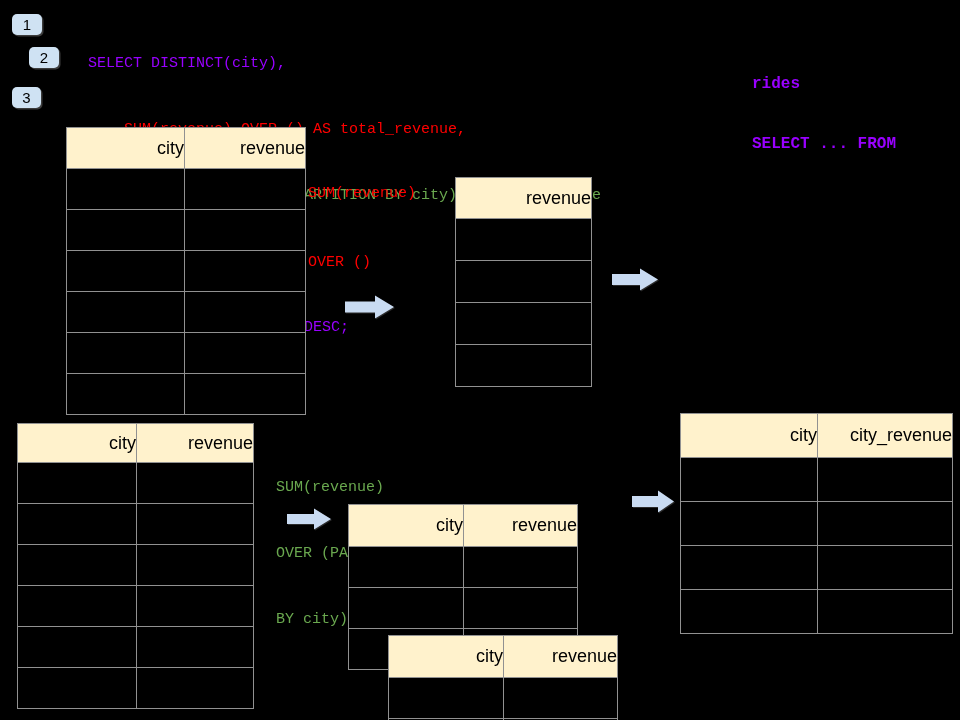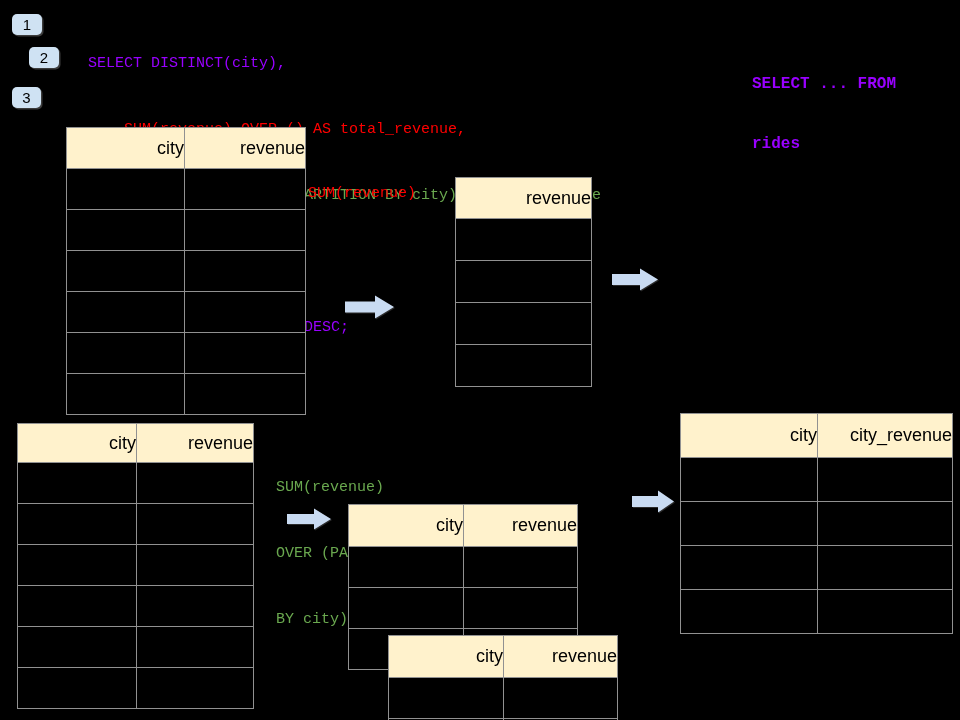--- a/index.html
+++ b/index.html
@@ -88,26 +88,27 @@
 
   <div class="mono" style="left:88px;top:9px;">
     <div class="code-line" data-color="purple">SELECT DISTINCT(city),</div>
     <div class="code-line" data-color="red">    SUM(revenue) OVER () AS total_revenue,</div>
     <div class="code-line" data-color="green">    SUM(revenue) OVER (PARTITION BY city) as city_revenue</div>
     <div class="code-line" data-color="purple">  FROM rides</div>
     <div class="code-line" data-color="purple">  ORDER by city_revenue DESC;</div>
   </div>
 
   <div class="mono side-note" style="left:752px;top:34px;" data-color="purple">
+    <div class="code-line">rides</div>
     <div class="code-line">SELECT ... FROM</div>
-    <div class="code-line">rides</div>
   </div>
 
   <div class="mono ann-red" style="left:308px;top:136px;" data-color="red">
     <div class="code-line">SUM(revenue)</div>
+    <div class="code-line">OVER ()</div>
   </div>
 
   <div class="mono" style="left:276px;top:433px;" data-color="green">
     <div class="code-line">SUM(revenue)</div>
     <div class="code-line">OVER (PARTITION</div>
     <div class="code-line">BY city)</div>
   </div>
 
   <table class="dtable" id="t1">
     <colgroup>

